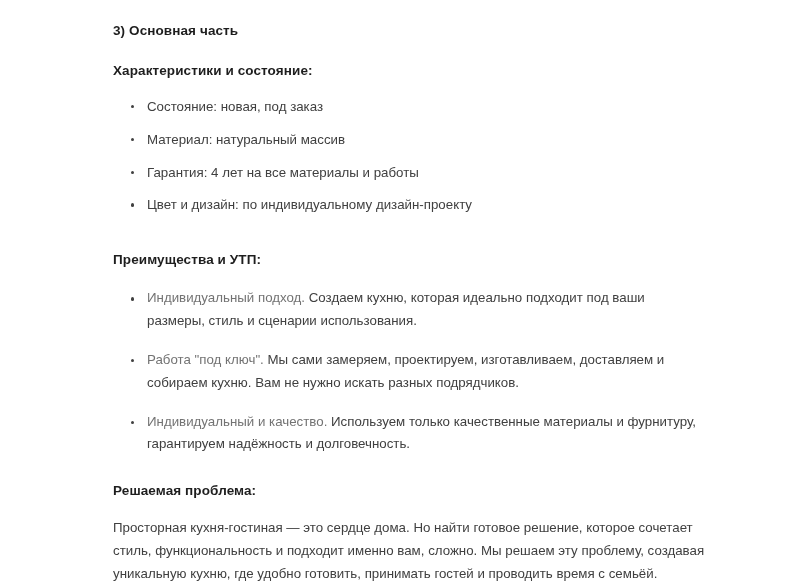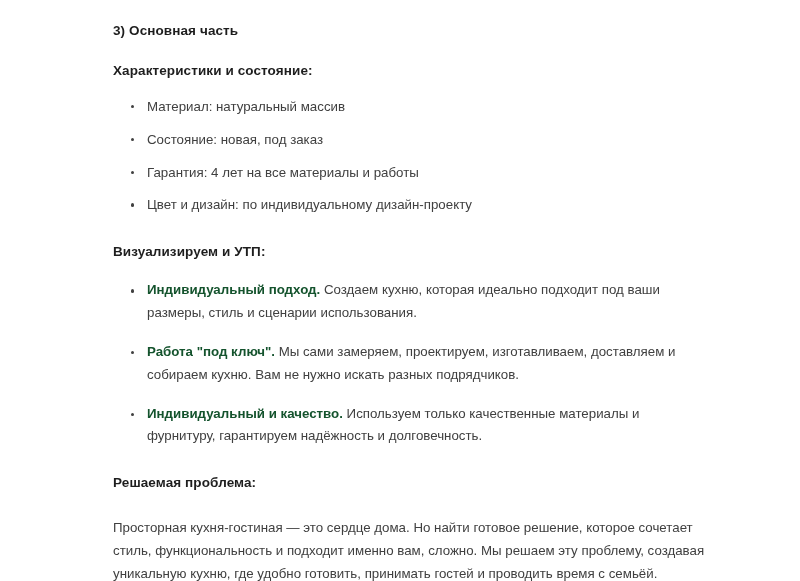--- a/index.html
+++ b/index.html
@@ -24,21 +24,21 @@
   }
   .section-heading {
     font-size: 13.5px;
     font-weight: bold;
     color: #1e1e1e;
     line-height: 1.4;
     margin: 0;
     letter-spacing: 0.1px;
   }
   .heading-top { margin-bottom: 21px; }
-  .heading-mid { margin-top: 8px; margin-bottom: 17px; }
+  .heading-mid { margin-top: 0; margin-bottom: 17px; }
   .bullet-list {
     list-style: none;
     margin: 0;
     padding: 0;
   }
   .bullet-list li {
     position: relative;
     padding-left: 34px;
     font-size: 13.3px;
     line-height: 1.42;
@@ -48,61 +48,61 @@
     content: "";
     position: absolute;
     left: 18px;
     top: 7px;
     width: 3.4px;
     height: 3.4px;
     border-radius: 50%;
     background: #404040;
   }
   .list-specs li { margin-bottom: 14px; }
-  .list-specs li:last-child { margin-bottom: 0; }
+  .list-specs li:last-child { margin-bottom: 16px; }
   .list-benefits li {
     margin-bottom: 16px;
     line-height: 1.72;
   }
   .list-benefits li::before { top: 10px; }
   .list-benefits li:last-child { margin-bottom: 0; }
   .lead {
-    font-weight: bold;
-    color: #14532d;
+    font-weight: normal;
+    color: #737373;
   }
   .gap-before-benefits { height: 20px; }
   .gap-before-problem { height: 26px; }
-  .problem-heading { margin-bottom: 24px; }
+  .problem-heading { margin-bottom: 16px; }
   .problem-body {
     font-size: 13.3px;
     line-height: 1.72;
     color: #404040;
     margin: 0;
     max-width: 592px;
   }
 </style>
 </head>
 <body>
 
 <div class="page">
 
   <h2 class="section-heading heading-top">3) Основная часть</h2>
 
   <h3 class="section-heading heading-mid">Характеристики и состояние:</h3>
 
   <ul class="bullet-list list-specs">
+    <li><span>Состояние: новая, под заказ</span></li>
     <li><span>Материал: натуральный массив</span></li>
-    <li><span>Состояние: новая, под заказ</span></li>
     <li><span>Гарантия: 4 лет на все материалы и работы</span></li>
     <li><span>Цвет и дизайн: по индивидуальному дизайн-проекту</span></li>
   </ul>
 
   <div class="gap-before-benefits"></div>
 
-  <h3 class="section-heading heading-mid">Визуализируем и УТП:</h3>
+  <h3 class="section-heading heading-mid">Преимущества и УТП:</h3>
 
   <ul class="bullet-list list-benefits">
     <li>
       <span class="lead">Индивидуальный подход.</span><span> Создаем кухню, которая идеально подходит под ваши размеры, стиль и сценарии использования.</span>
     </li>
     <li>
       <span class="lead">Работа "под ключ".</span><span> Мы сами замеряем, проектируем, изготавливаем, доставляем и собираем кухню. Вам не нужно искать разных подрядчиков.</span>
     </li>
     <li>
       <span class="lead">Индивидуальный и качество.</span><span> Используем только качественные материалы и фурнитуру, гарантируем надёжность и долговечность.</span>

